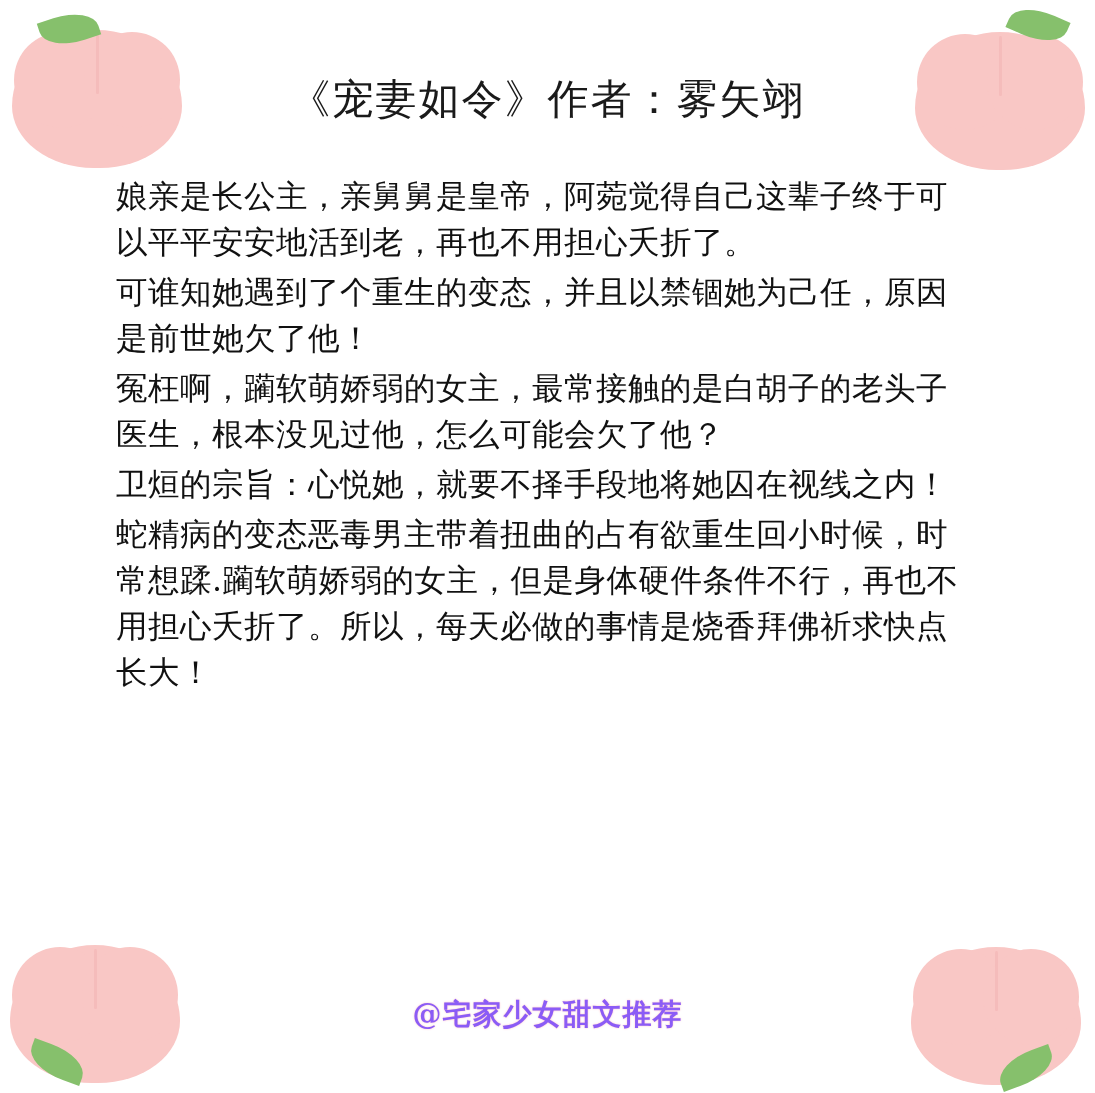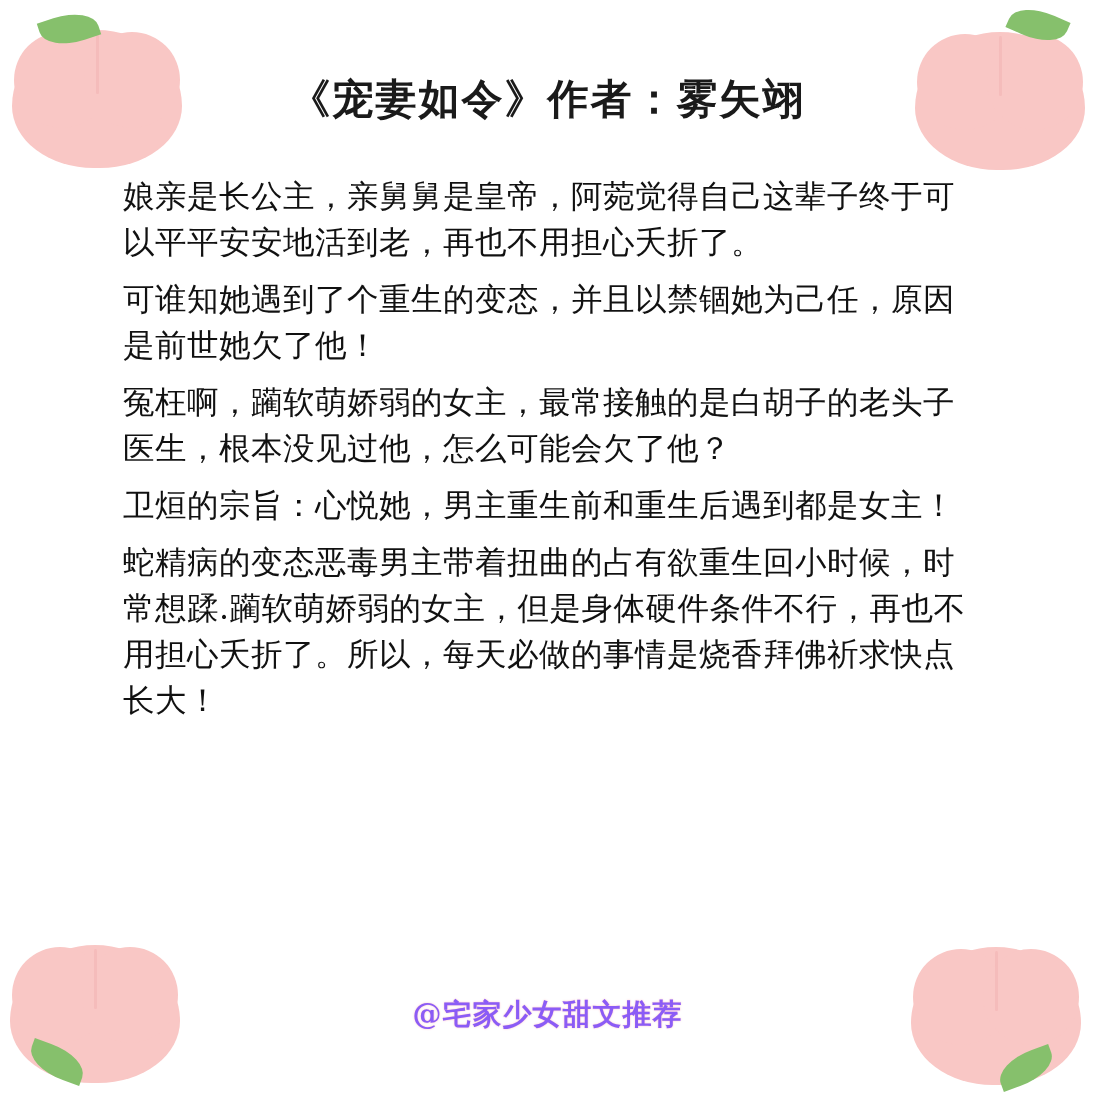--- a/index.html
+++ b/index.html
@@ -73,37 +73,37 @@
   .peach.bl .leaf { left: 18px; bottom: 6px; transform: rotate(200deg); }
   .peach.br { right: 14px; bottom: 8px; }
   .peach.br .leaf { right: 26px; bottom: 2px; transform: rotate(160deg) scaleX(-1); }
 
   
   .title {
     position: relative;
     z-index: 2;
     text-align: center;
     font-size: 41px;
-    font-weight: bold;
+    font-weight: normal;
     letter-spacing: 2px;
     color: #1a1a1a;
     padding-top: 72px;
     font-family: "DejaVu Serif", "Liberation Serif", serif;
   }
   .body-text {
     position: relative;
     z-index: 2;
     margin: 46px 112px 0 112px;
     font-size: 31.5px;
     line-height: 46px;
     color: #111111;
     letter-spacing: 0.5px;
   }
   .body-text p {
-    margin: 11px;
+    margin: 4px;
     text-indent: 0;
   }
   .spacer {
     height: 46px;
   }
   .watermark {
     position: absolute;
     z-index: 3;
     left: 0;
     right: 0;
@@ -152,21 +152,21 @@
     <div class="cleft"></div>
     <div class="leaf"></div>
   </div>
 
   <div class="title">《宠妻如令》作者：雾矢翊</div>
 
   <div class="body-text">
     <p>娘亲是长公主，亲舅舅是皇帝，阿菀觉得自己这辈子终于可以平平安安地活到老，再也不用担心夭折了。</p>
     <p>可谁知她遇到了个重生的变态，并且以禁锢她为己任，原因是前世她欠了他！</p>
     <p>冤枉啊，躏软萌娇弱的女主，最常接触的是白胡子的老头子医生，根本没见过他，怎么可能会欠了他？</p>
-    <p>卫烜的宗旨：心悦她，男主重生前和重生后遇到都是女主！</p>
+    <p>卫烜的宗旨：心悦她，就要不择手段地将她囚在视线之内！</p>
     <p>蛇精病的变态恶毒男主带着扭曲的占有欲重生回小时候，时常想蹂.躏软萌娇弱的女主，但是身体硬件条件不行，再也不用担心夭折了。所以，每天必做的事情是烧香拜佛祈求快点长大！</p>
     <div class="spacer"></div>
     <div class="spacer"></div>
   </div>
 
   <div class="watermark">@宅家少女甜文推荐</div>
 
 </div>
 
 </body></html>

